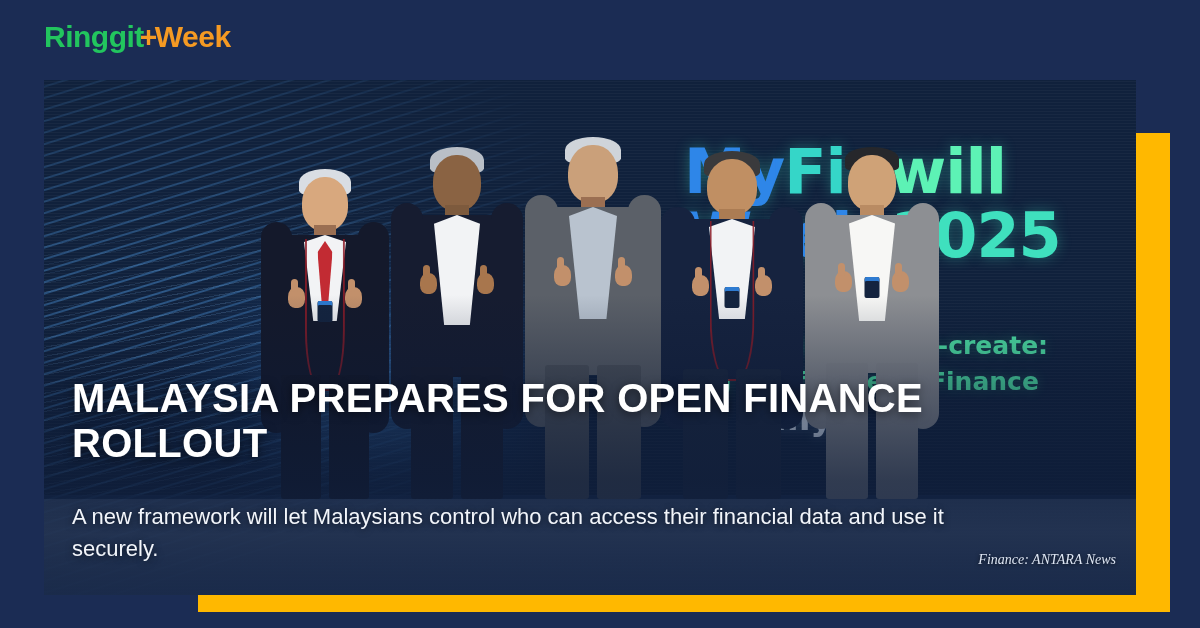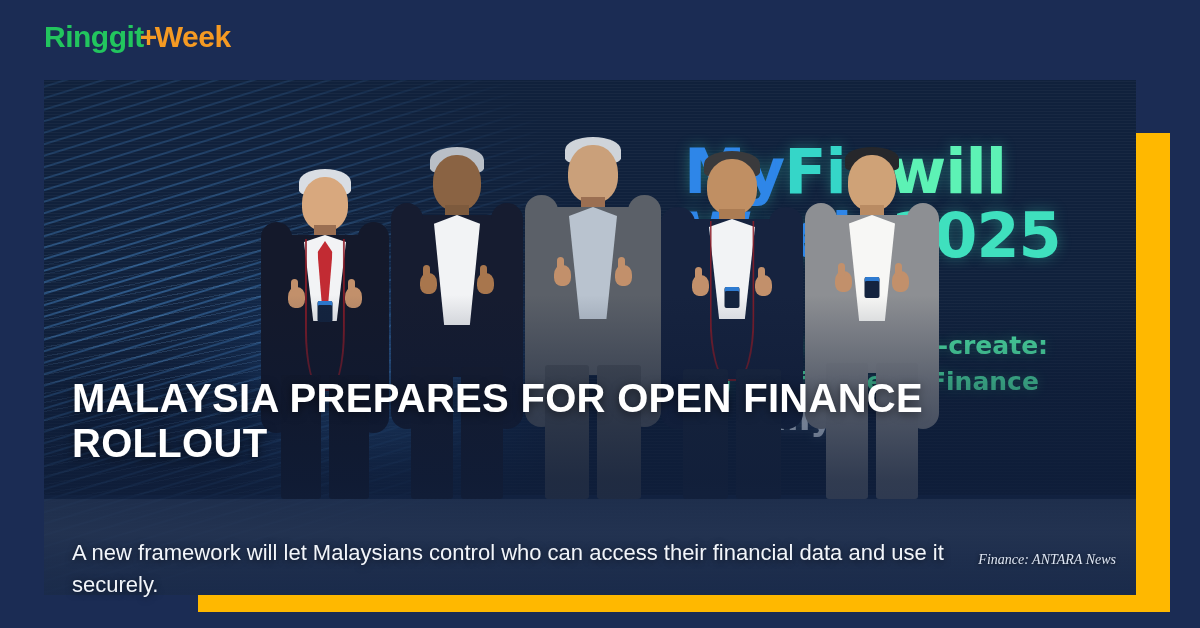--- a/index.html
+++ b/index.html
@@ -264,21 +264,20 @@
   #deck {
     position:absolute;
     left:72px; top:501px;
     width:905px;
     font-family:"Liberation Sans", sans-serif;
     font-size:22px;
     font-weight:400;
     line-height:1.45;
     color:#F2F5FA;
     text-shadow:0 1px 7px rgba(0,0,0,.6);
-    margin-top:36px;
   }
 
   #credit {
     position:absolute;
     right:20px; bottom:27px;
     font-family:"Liberation Serif", serif;
     font-style:italic;
     font-size:14px;
     color:#DDE5F2;
     text-shadow:0 1px 4px rgba(0,0,0,.7);

